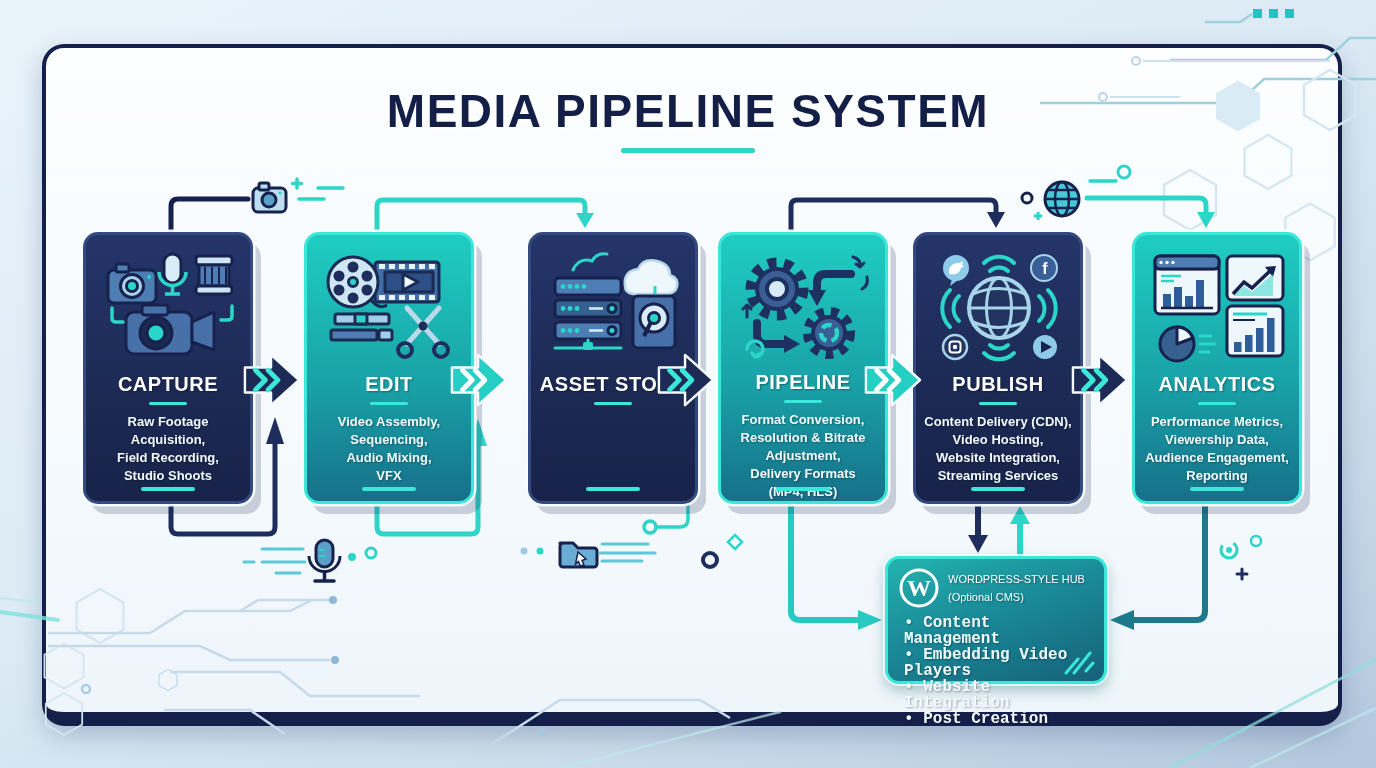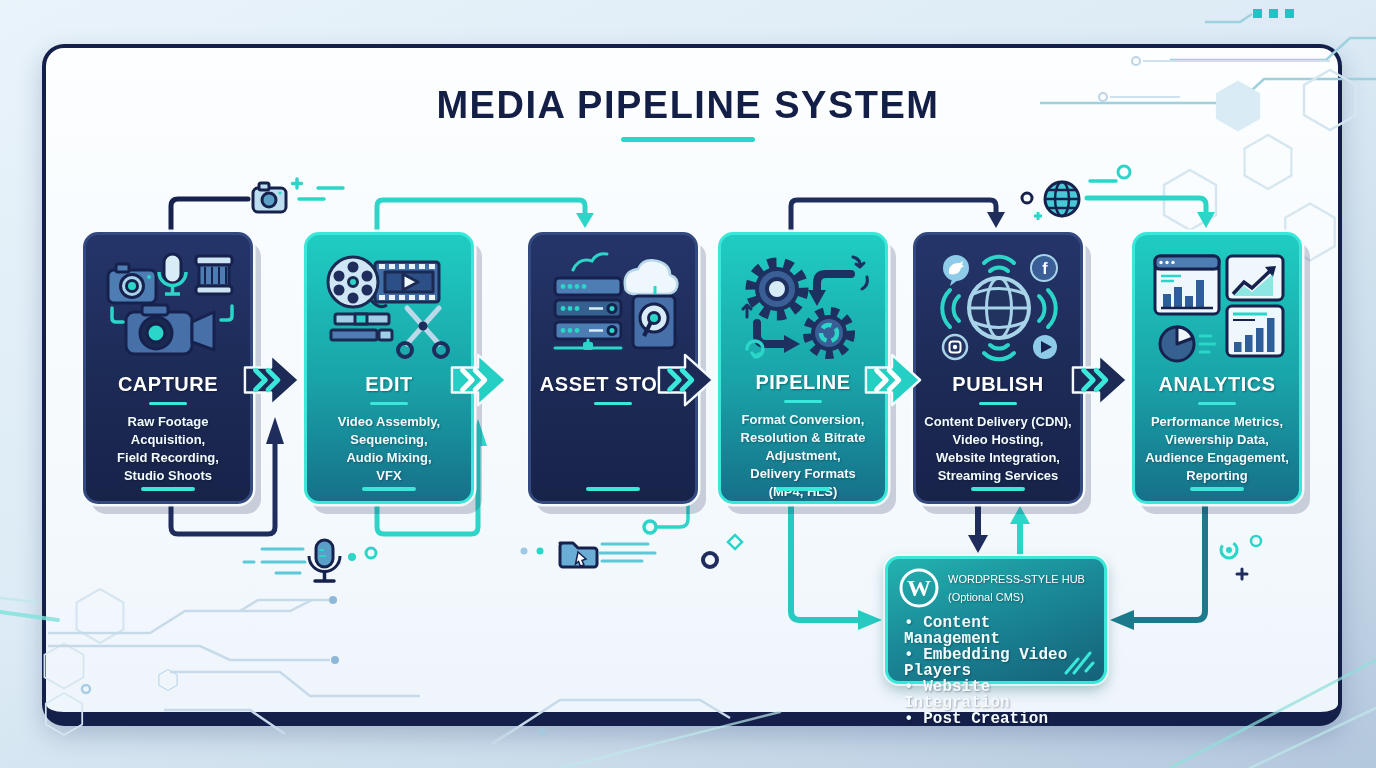--- a/index.html
+++ b/index.html
@@ -8,21 +8,21 @@
         background:linear-gradient(155deg,#e9f3fa 0%,#dcebf5 45%,#c6d8e8 80%,#b3c7dd 100%);}
   
   .panel{position:absolute;left:42px;top:44px;width:1292px;height:664px;
          background:linear-gradient(180deg,#fcfeff 0%,#f4f9fd 70%,#eef5fb 100%);
          border:4px solid #15204a;border-bottom-width:14px;border-radius:22px;
          box-shadow:0 10px 24px rgba(40,60,110,.25);z-index:0;}
   svg.layer{position:absolute;left:0;top:0;width:1376px;height:768px;pointer-events:none;}
   #bg-decor{z-index:1;} #connectors{z-index:2;}
   
   .title-wrap{position:absolute;left:42px;top:84px;width:1292px;text-align:center;z-index:3;}
-  .title{font-size:38px;font-weight:800;letter-spacing:1.5px;color:#141f47;
+  .title{font-size:46px;font-weight:800;letter-spacing:1.5px;color:#141f47;
          text-shadow:2px 2px 0 rgba(255,255,255,.8);}
   .title-underline{width:134px;height:5px;background:#2bd5c8;border-radius:3px;margin:10px auto 0;}
   
   .card{position:absolute;top:232px;width:170px;height:272px;border-radius:15px;z-index:3;
         box-shadow:0 0 0 2.5px rgba(248,252,255,.95), 8px 10px 0 rgba(22,36,80,.20);
         display:flex;flex-direction:column;align-items:center;box-sizing:border-box;}
   .card.dark{background:linear-gradient(180deg,#25356a 0%,#1c2a55 55%,#18234a 100%);
              border:3px solid #33497f;}
   .card.teal{background:linear-gradient(180deg,#1fcdc2 0%,#19a3a8 55%,#167089 100%);
              border:3px solid #3ae8d9;margin-left:12px;}

